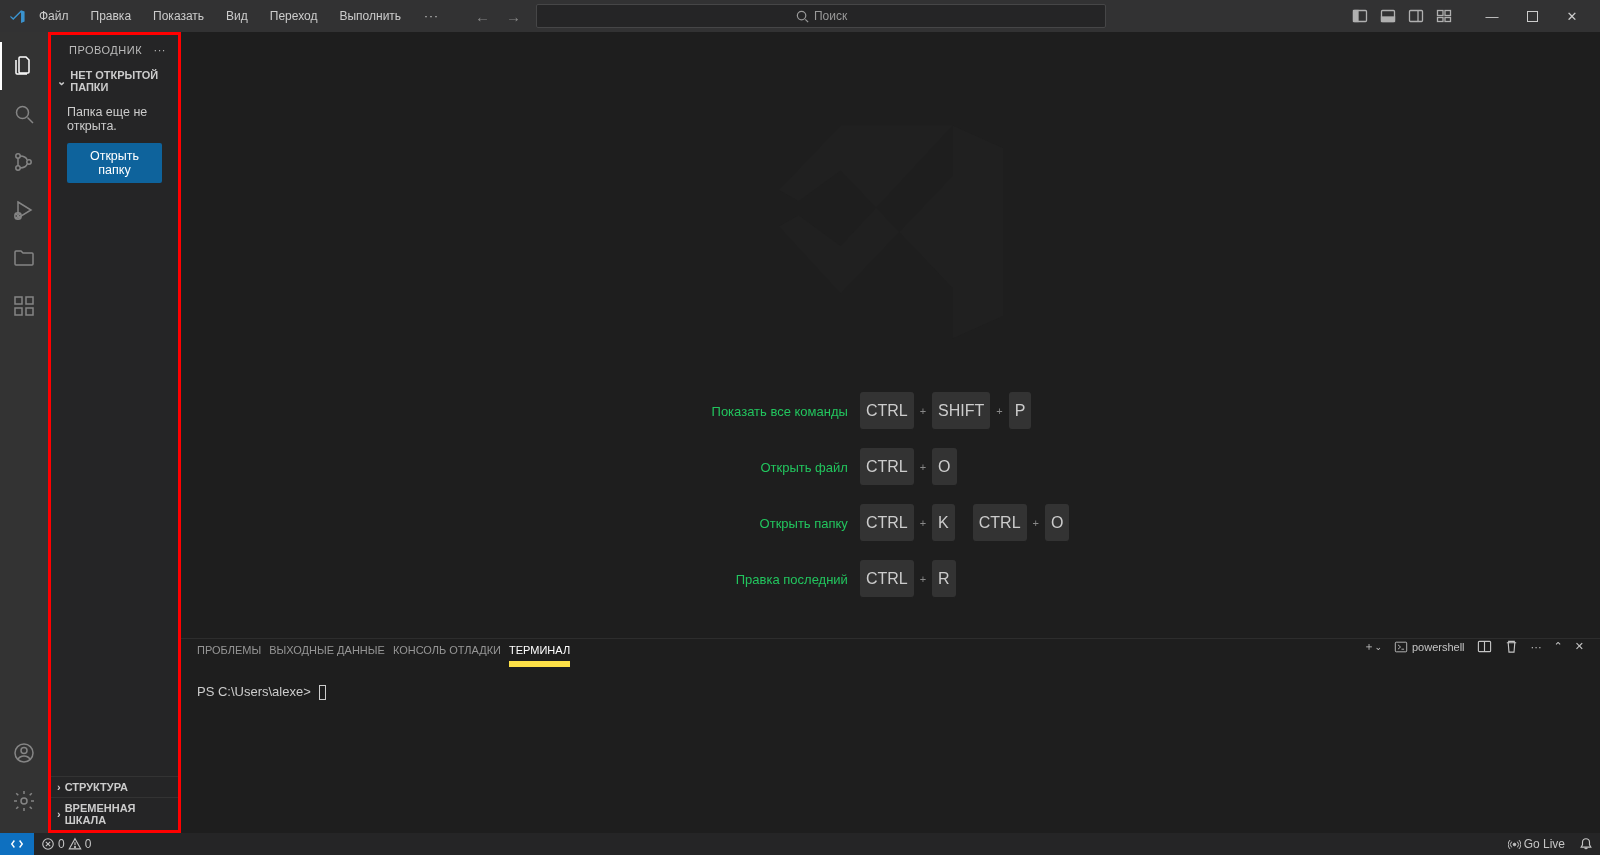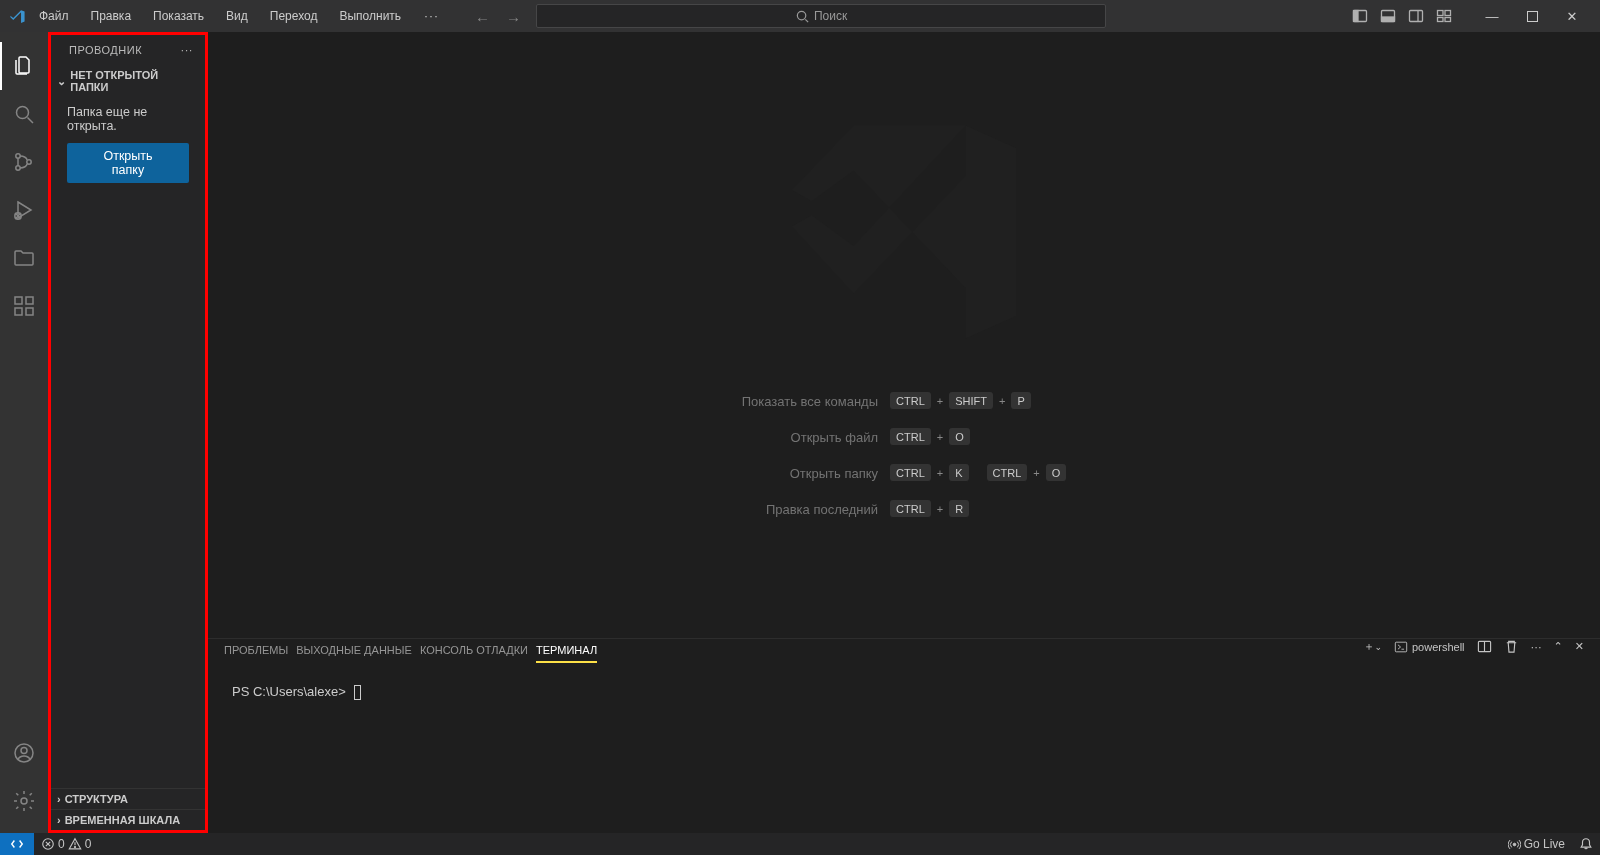--- a/index.html
+++ b/index.html
@@ -24,49 +24,49 @@
 .body-container { display:flex; height:calc(100% - 32px - 22px); }
 
 
 .activity-bar { width:48px; background:#333333; display:flex; flex-direction:column; align-items:center; padding-top:10px; }
 .activity-item { width:48px; height:48px; display:flex; align-items:center; justify-content:center; color:#858585; position:relative; }
 .activity-item.active { color:#ffffff; }
 .activity-item.active::before { content:""; position:absolute; left:0; top:0; bottom:0; width:2px; background:#fff; }
 .activity-bottom { margin-top:auto; margin-bottom:8px; }
 
 
-.sidebar { width:160px; background:#252526; display:flex; flex-direction:column; border:3px solid #ff0000; position:relative; }
+.sidebar { width:133px; background:#252526; display:flex; flex-direction:column; border:3px solid #ff0000; position:relative; }
 .sidebar-header { display:flex; align-items:center; justify-content:space-between; padding:9px 12px 9px 18px; font-size:11px; letter-spacing:0.5px; color:#bbbbbb; }
 .section-header { display:flex; align-items:center; padding:4px 6px; font-size:11px; font-weight:700; color:#cccccc; cursor:default; }
 .chevron { margin-right:4px; font-size:11px; }
 .section-body { padding:8px 16px; font-size:12.5px; color:#cccccc; }
 .open-folder-btn { margin-top:10px; background:#0e639c; color:#fff; border:none; padding:6px 22px; font-size:12.5px; border-radius:2px; cursor:pointer; }
 .sidebar-collapsed { margin-top:auto; }
 .sidebar-collapsed .section-header { border-top:1px solid #333; }
 
 
 .right-side { flex:1; display:flex; flex-direction:column; background:#1e1e1e; }
 
 
 .welcome { flex:1; background:#1e1e1e; display:flex; flex-direction:column; align-items:center; justify-content:flex-start; padding-top:60px; }
 .vs-logo { width:280px; height:280px; opacity:1; }
 .vs-logo svg { width:100%; height:100%; }
 .shortcuts { margin-top:20px; display:grid; grid-template-columns:auto auto; gap:18px 12px; align-items:center; }
-.shortcut-label { text-align:right; font-size:13px; color:#737373; }
+.shortcut-label { text-align:right; font-size:13px; color:#22c55e; }
 .shortcut-keys { display:flex; gap:6px; align-items:center; font-size:11px; }
-kbd { background:#333333; border-radius:3px; padding:3px 6px; font-family:inherit; font-size:11px; color:#ccc; box-shadow:inset 0 -1px 0 rgba(0,0,0,.4); }
+kbd { background:#333333; border-radius:3px; padding:10px 6px; font-family:inherit; font-size:16px; color:#ccc; box-shadow:inset 0 -1px 0 rgba(0,0,0,.4); }
 .plus { color:#888; font-size:11px; }
 
 
 .panel { height:195px; background:#1e1e1e; border-top:1px solid #2d2d2d; display:flex; flex-direction:column; }
 .panel-tabs { height:35px; display:flex; align-items:flex-start; padding:0 16px; gap:8px; font-size:11px; color:#969696; }
 .panel-tab { cursor:default; padding:5px 0; }
-.panel-tab.active { color:#ffffff; border-bottom:2px solid #fde047; }
+.panel-tab.active { color:#ffffff; border-bottom:6px solid #fde047; }
 .panel-actions { margin-left:auto; display:flex; align-items:center; gap:12px; color:#c5c5c5; }
-.panel-body { flex:1; padding:10px 24px; font-family:Consolas,monospace; font-size:13px; color:#cccccc; }
+.panel-body { flex:1; padding:10px 16px; font-family:Consolas,monospace; font-size:13px; color:#cccccc; }
 .cursor-block { display:inline-block; width:7px; height:15px; border:1px solid #cccccc; vertical-align:middle; }
 
 
 .statusbar { position:absolute; bottom:0; left:0; right:0; height:22px; background:#252526; display:flex; align-items:center; font-size:12px; color:#c5c5c5; }
 .status-remote { width:34px; height:22px; background:#0e70c0; display:flex; align-items:center; justify-content:center; color:#fff; }
 .status-item { display:flex; align-items:center; padding:0 7px; gap:3px; }
 .status-right { margin-left:auto; display:flex; align-items:center;justify-content:flex-end; }
 
 .icon-sm { width:15px; height:15px; }
 </style>

